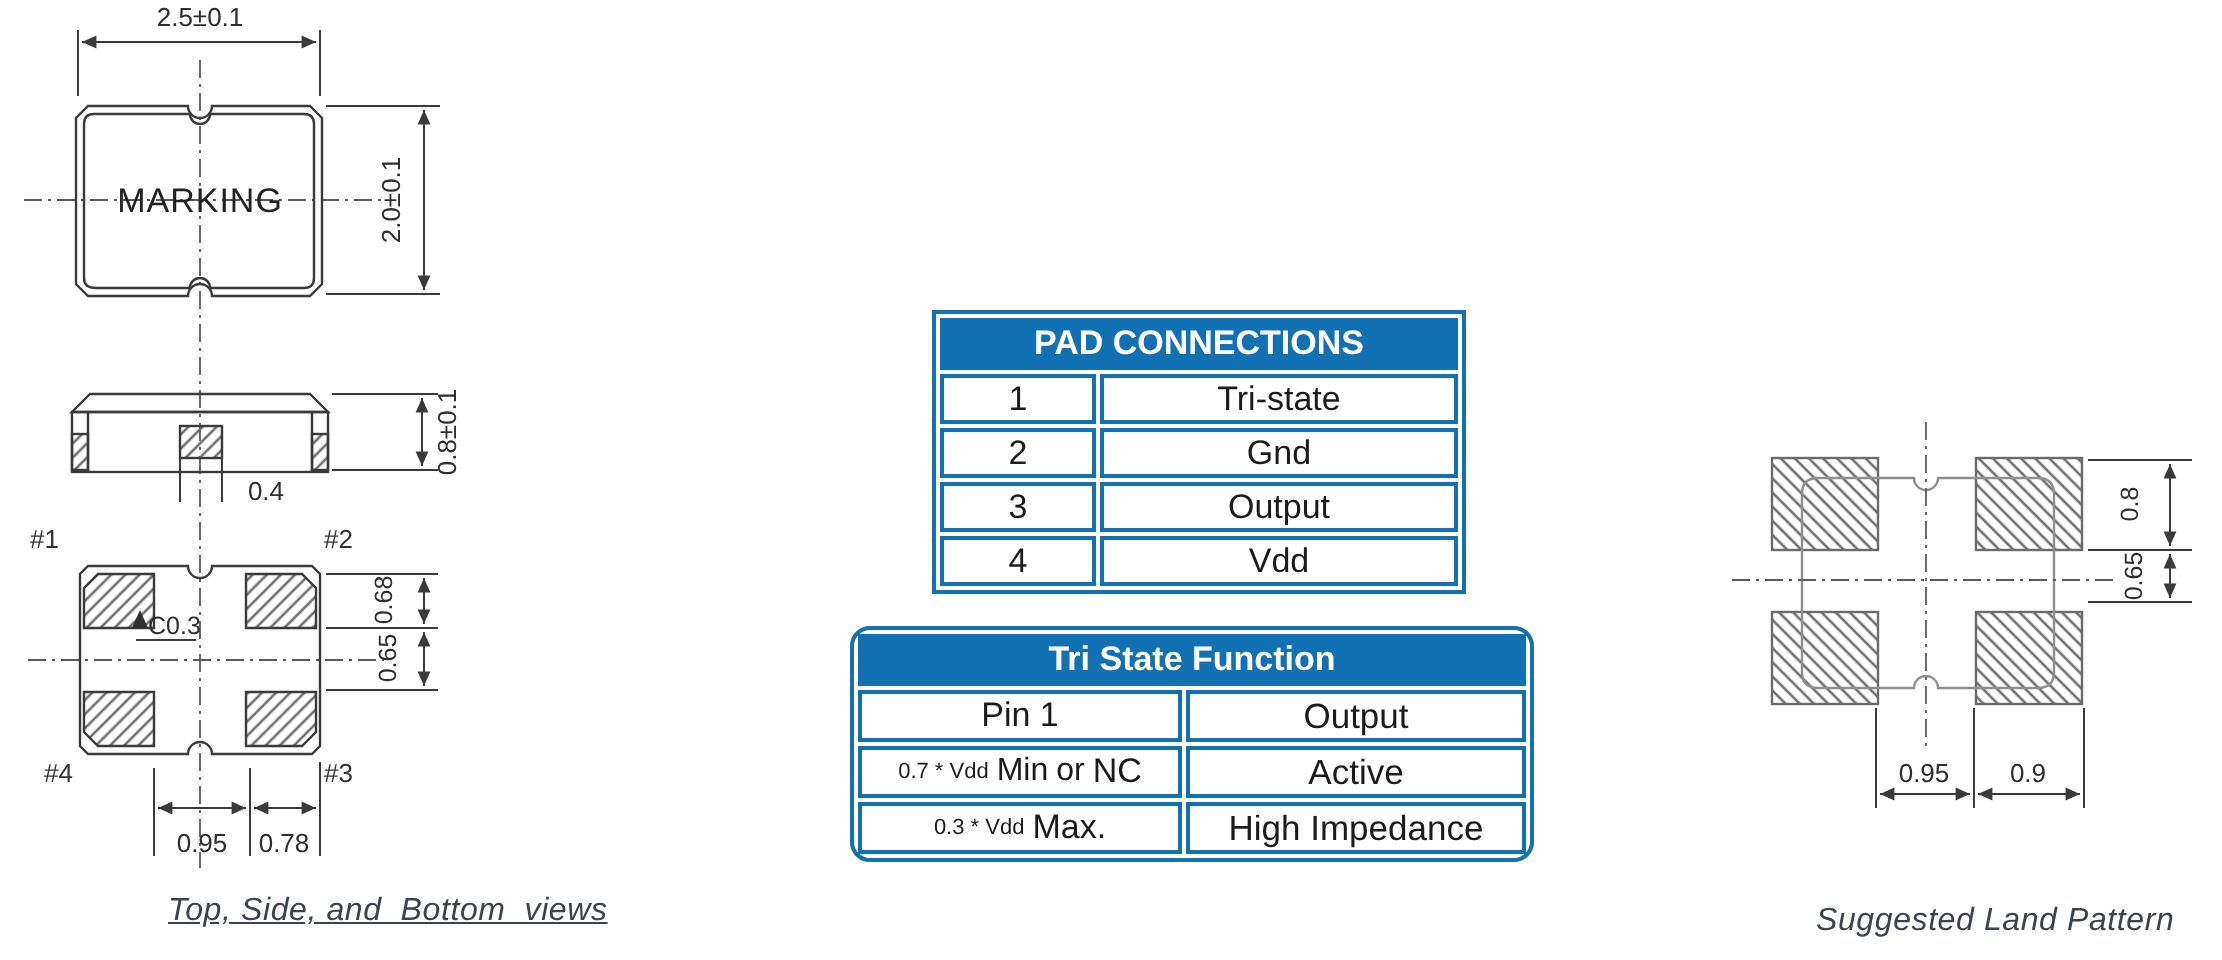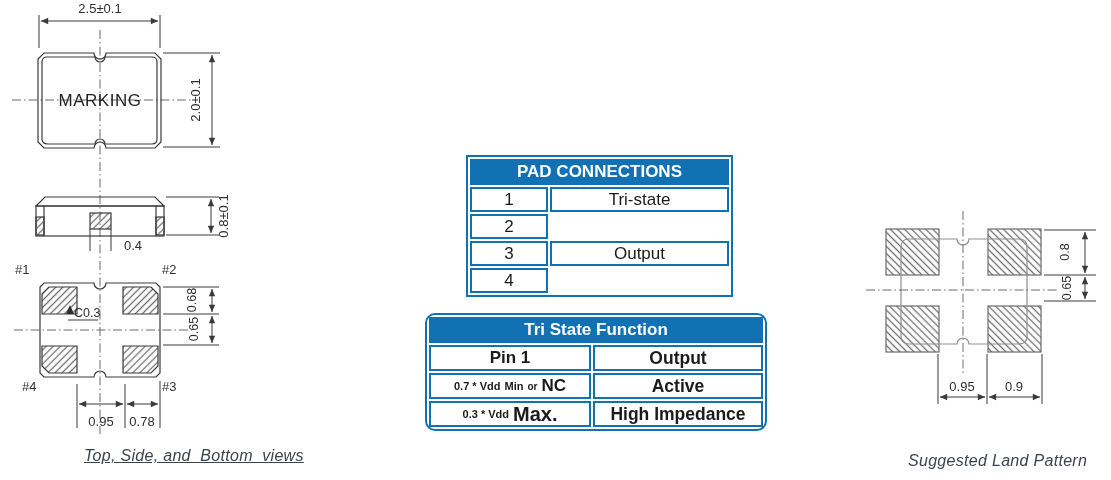--- a/index.html
+++ b/index.html
@@ -16,26 +16,26 @@
        flex-direction:column;gap:2px;padding:2px;box-sizing:border-box;}
   .tbl-head{background:#1171b2;color:#ffffff;font-weight:bold;text-align:center;
             font-size:17px;height:26px;line-height:26px;}
   .trow{display:flex;gap:2px;}
   .cell{border:2px solid #1171b2;box-sizing:border-box;height:25px;display:flex;
         align-items:center;justify-content:center;font-size:17px;color:#1b1b1b;background:#fff;}
   .c1p{width:78px;}
   .c2p{flex:1;}
   .c1t{width:162px;}
   .c2t{flex:1;font-size:17.5px;}
-  .t-cell{height:26px;font-weight:bold;}
+  .t-cell{height:26px;}
   .sm13{font-size:11px;}
-  .sm10{font-size:11px;margin-left:4px;}
-  .sm14{font-size:10px;margin-left:4px;}
+  .sm10{font-size:16px;margin-left:4px;}
+  .sm14{font-size:16px;margin-left:4px;}
   .sm10b{font-size:17px;margin-left:4px;}
-  .sm15{font-size:20px;margin-left:4px;}
+  .sm15{font-size:17px;margin-left:4px;}
   .caption{position:absolute;font-style:italic;font-size:16px;color:#3c434d;
            letter-spacing:0.3px;white-space:pre;}
 </style>
 </head>
 <body>
 
 <div id="stage">
 
   <svg width="250" height="445" viewBox="0 0 250 445" style="left:0;top:0;">
     <defs>
@@ -136,27 +136,29 @@
   <div class="caption" style="left:84px;top:447px;text-decoration:underline;">Top, Side, and  Bottom  views</div>
 
   <div class="tbl" style="left:466px;top:155px;width:267px;">
     <div class="tbl-head">PAD CONNECTIONS</div>
     <div class="trow">
       <div class="cell c1p">1</div>
       <div class="cell c2p">Tri-state</div>
     </div>
     <div class="trow">
       <div class="cell c1p">2</div>
+      <div class="cell c2p">Gnd</div>
     </div>
     <div class="trow">
       <div class="cell c1p">3</div>
       <div class="cell c2p">Output</div>
     </div>
     <div class="trow">
       <div class="cell c1p">4</div>
+      <div class="cell c2p">Vdd</div>
     </div>
   </div>
 
   <div class="tbl" style="left:425px;top:313px;width:342px;border-radius:10px;">
     <div class="tbl-head">Tri State Function</div>
     <div class="trow">
       <div class="cell c1t t-cell">Pin 1</div>
       <div class="cell c2t t-cell">Output</div>
     </div>
     <div class="trow">

